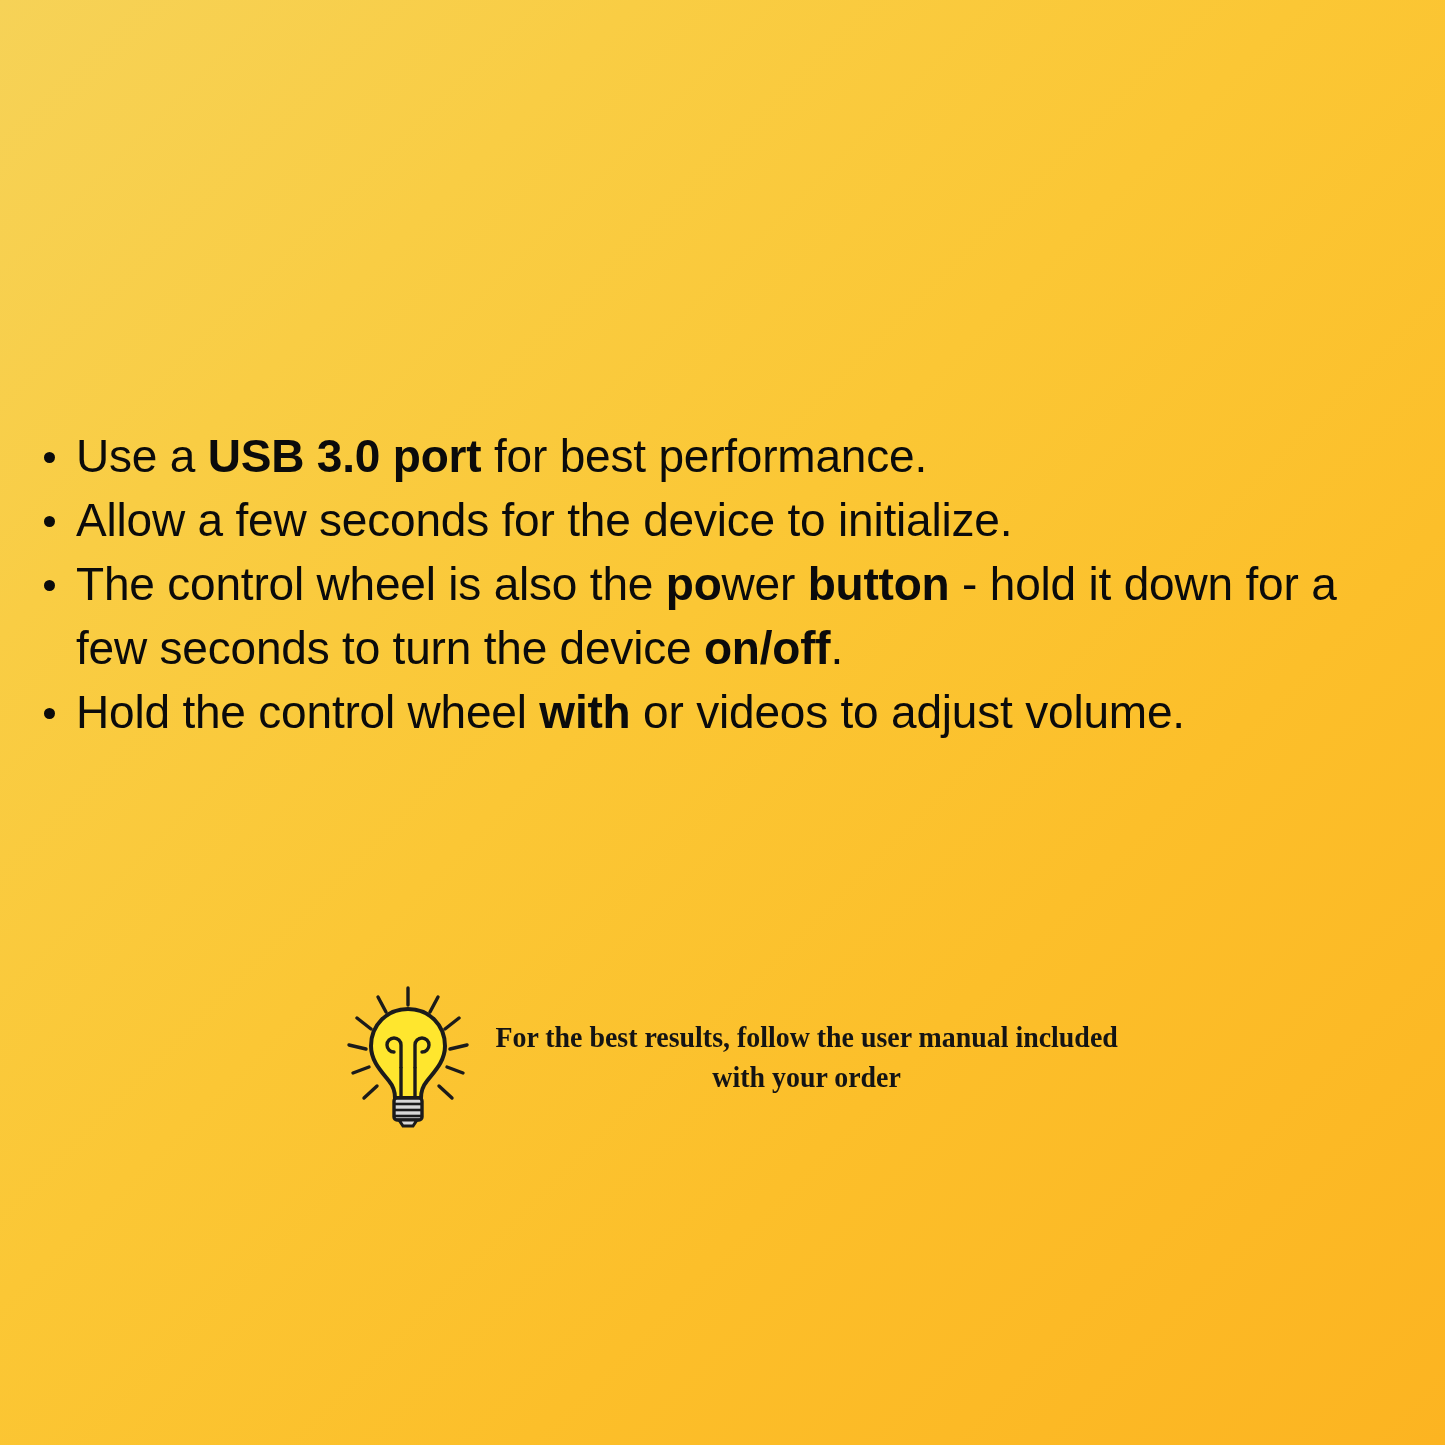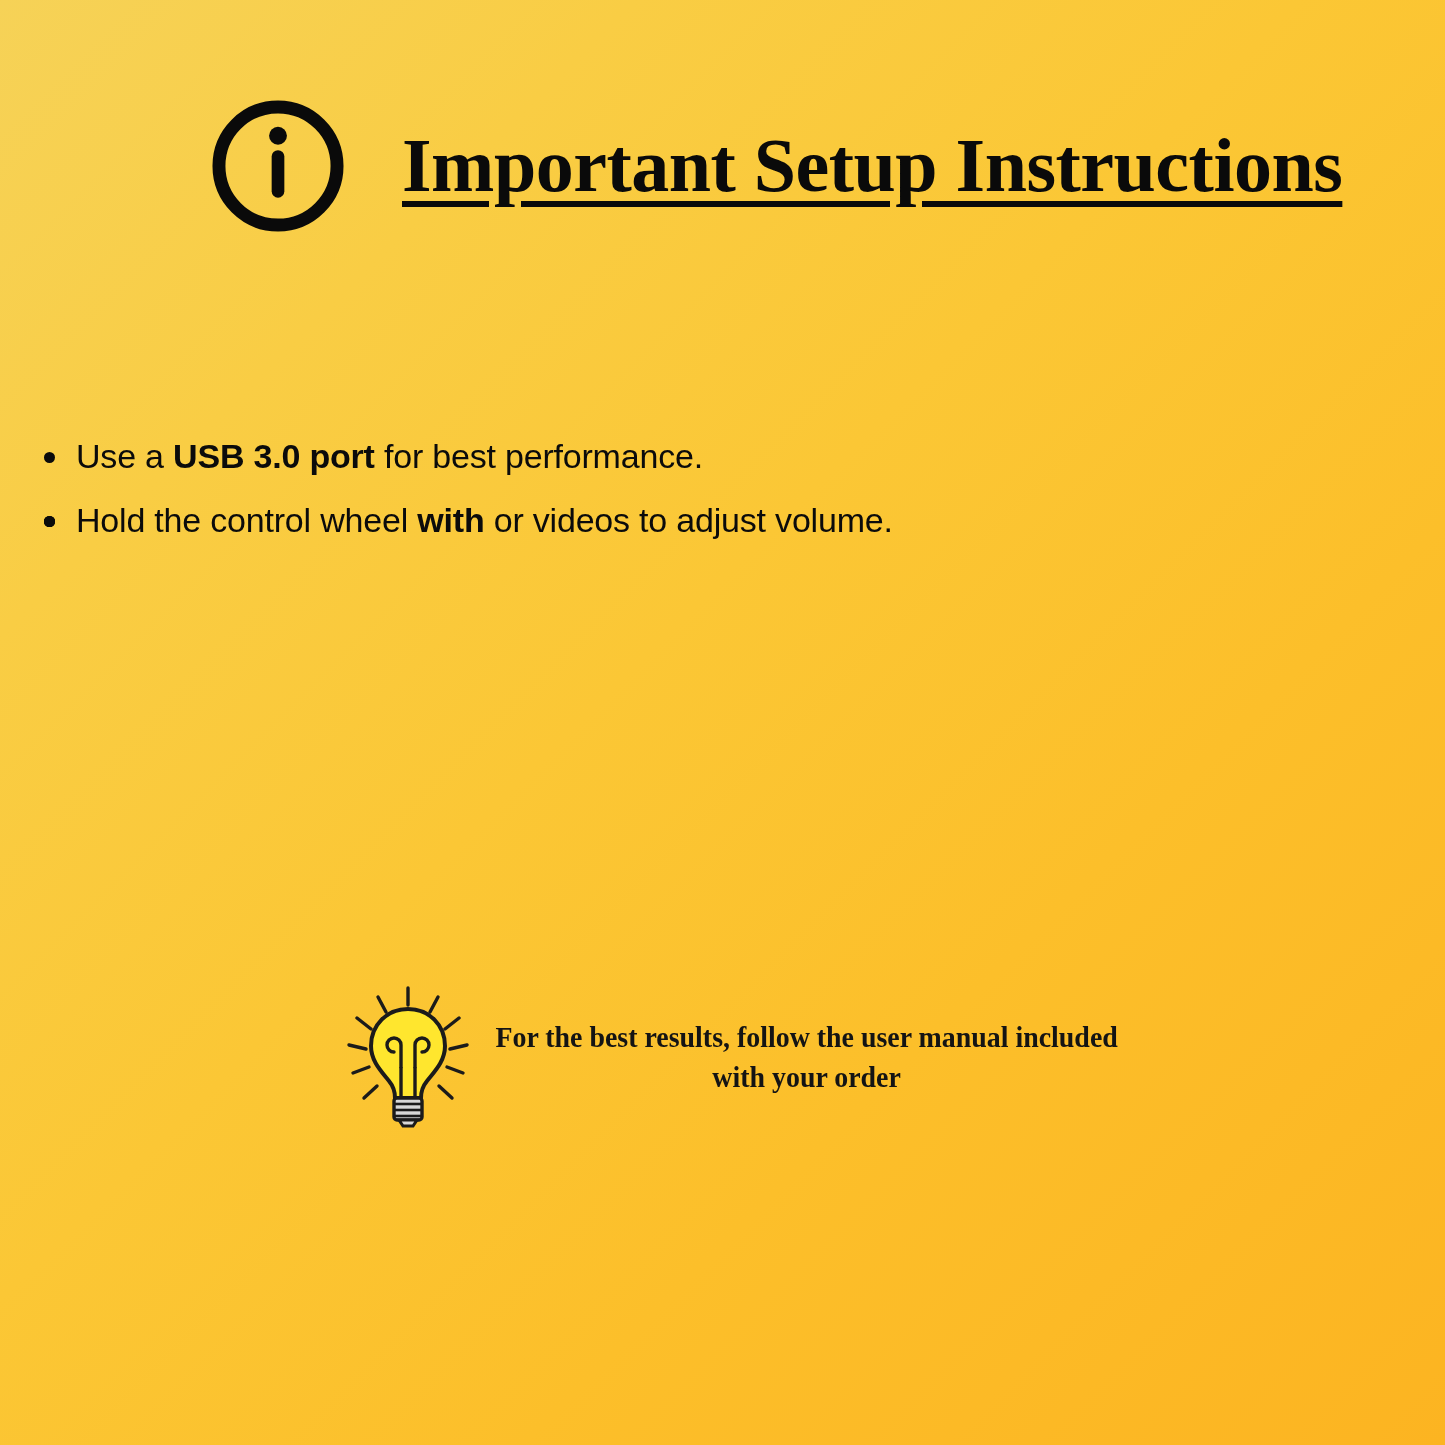--- a/index.html
+++ b/index.html
@@ -71,21 +71,21 @@
     width: 1360px;
     list-style: none;
     margin: 0;
     padding: 0;
     color: #0b0b0b;
   }
 
   #instructions li {
     position: relative;
     padding-left: 40px;
-    font-size: 34px;
+    font-size: 46px;
     line-height: 64px;
     font-weight: 400;
     letter-spacing: -0.2px;
     margin-bottom: 0px;
   }
 
   #instructions li .bullet-dot {
     position: absolute;
     left: 8px;
     top: 28px;
@@ -133,35 +133,25 @@
   }
   #footer-text .line {
     display: block;
   }
 </style>
 </head>
 <body>
 
 <div id="poster">
 
-  <div id="header">
-
-    <svg id="info-icon" viewBox="0 0 100 100" aria-hidden="true">
-      <circle cx="50" cy="50" r="41" fill="none" stroke="#0a0a0a" stroke-width="9"></circle>
-      <circle cx="50" cy="29" r="6.2" fill="#0a0a0a"></circle>
-      <rect x="45.6" y="39" width="8.8" height="33" rx="4.4" fill="#0a0a0a"></rect>
-    </svg>
-
-    <h1 id="page-title">Important Setup Instructions</h1>
-  </div>
 
   <ul id="instructions">
       <li><span class="bullet-dot"></span><span><span>Use a </span><span class="b">USB 3.0 port</span><span> for best performance.</span></span></li>
-      <li><span class="bullet-dot"></span></li>
-      <li><span class="bullet-dot"></span></li>
+      <li><span class="bullet-dot"></span><span><span>Allow a few seconds for the device to initialize.</span></span></li>
+      <li><span class="bullet-dot"></span><span><span>The control wheel is also the </span><span class="b">po</span><span>wer </span><span class="b">button</span><span> - hold it down for a few seconds to turn the device </span><span class="b">on/off</span><span>.</span></span></li>
       <li><span class="bullet-dot"></span><span><span>Hold the control wheel </span><span class="b">with</span><span> or videos to adjust volume.</span></span></li>
     </ul>
 
   <div id="footer-note">
 
     <svg id="bulb-icon" viewBox="0 0 128 144" aria-hidden="true">
       <g stroke="#1b1b1b" stroke-width="3.4" stroke-linecap="round">
         <line x1="64" y1="3" x2="64" y2="20"></line>
         <line x1="34" y1="12" x2="42" y2="27"></line>
         <line x1="94" y1="12" x2="86" y2="27"></line>

